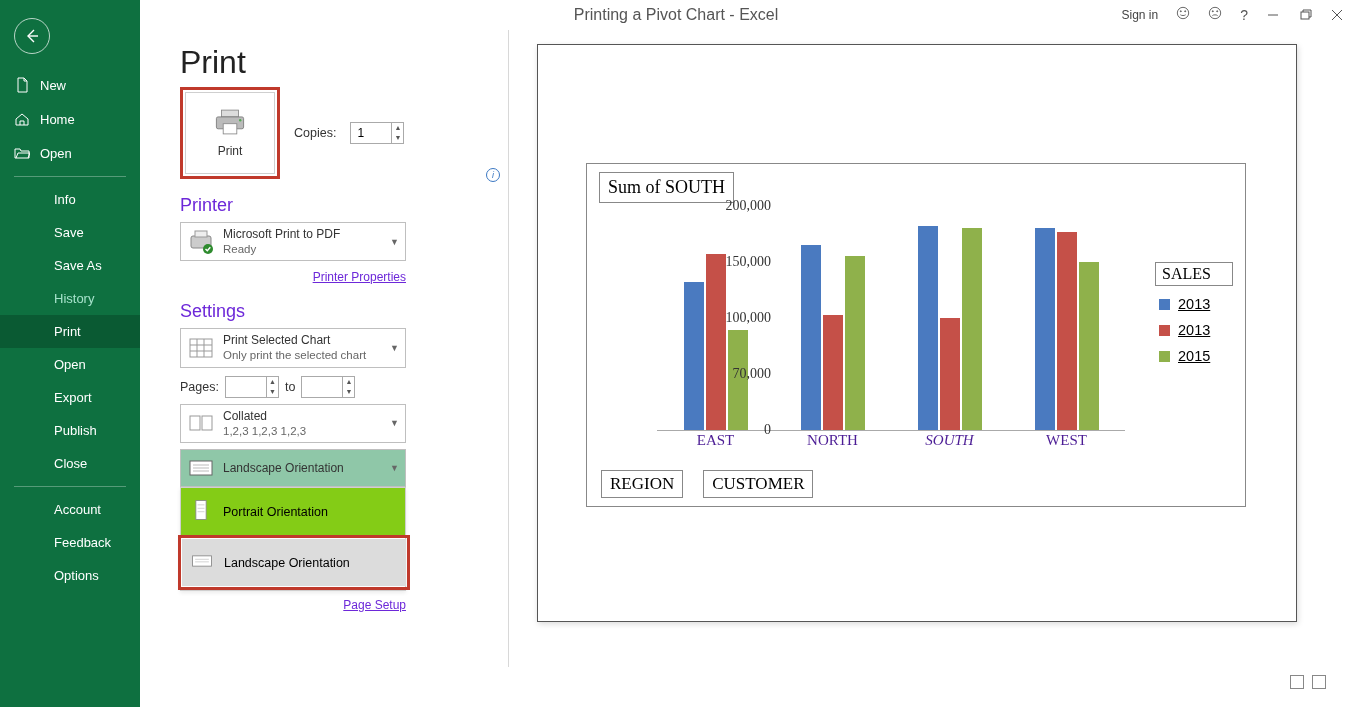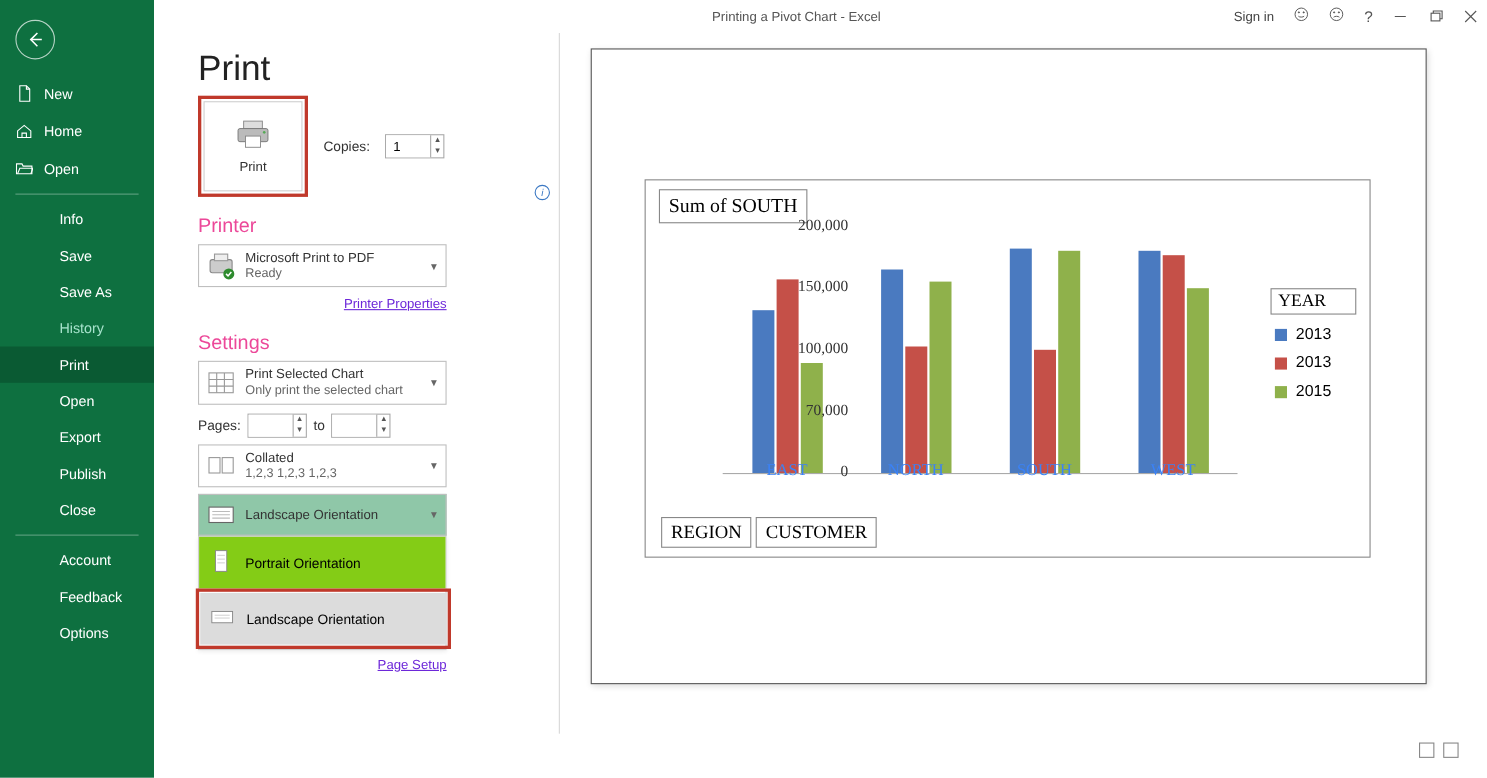--- a/index.html
+++ b/index.html
@@ -1,20 +1,20 @@
 <!DOCTYPE html>
 <html><head>
 <meta charset="utf-8">
 <style>
 * { box-sizing: border-box; margin: 0; padding: 0; font-family: "Segoe UI", Tahoma, sans-serif; }
 html, body { width: 1352px; height: 707px; background: #fff; overflow: hidden; }
 
 
 .titlebar { height: 30px; display: flex; align-items: center; position: relative; background: #fff; }
-.titlebar .title { position: absolute; left: 50%; transform: translateX(-50%); font-size: 12px; color: #555; margin-left: 48px; }
+.titlebar .title { position: absolute; left: 50%; transform: translateX(-50%); font-size: 16px; color: #555; }
 .titlebar .right { position: absolute; right: 8px; display: flex; align-items: center; gap: 18px; }
 .titlebar .right .signin { font-size: 12px; color: #444; }
 .titlebar .right svg, .titlebar .right .glyph { width: 14px; height: 14px; }
 .win-btn { width: 14px; height: 14px; display: inline-flex; align-items: center; justify-content: center; }
 
 
 .sidebar { position: absolute; left: 0; top: 0; bottom: 0; width: 140px; background: #0e7040; color: #fff; padding-top: 6px; }
 .sidebar .back { width: 36px; height: 36px; border: 1px solid rgba(255,255,255,0.7); border-radius: 50%; margin: 12px 0 14px 14px; display: flex; align-items: center; justify-content: center; }
 .sidebar ul { list-style: none; }
 .sidebar li { padding: 9px 12px 9px 18px; font-size: 13px; display: flex; align-items: center; gap: 10px; cursor: pointer; }
@@ -34,21 +34,21 @@
 .print-btn { width: 90px; height: 82px; border: 1px solid #cfcfcf; background: #fff; display: flex; flex-direction: column; align-items: center; justify-content: center; gap: 8px; cursor: pointer; }
 .print-btn svg { width: 34px; height: 28px; }
 .print-btn span { font-size: 12px; color: #333; }
 
 .copies-lbl { font-size: 12.5px; color: #333; }
 .spin { display: inline-flex; border: 1px solid #aaa; height: 22px; }
 .spin input { width: 40px; border: none; padding: 0 6px; font-size: 12px; outline: none; }
 .spin .arrows { width: 12px; display: flex; flex-direction: column; border-left: 1px solid #aaa; }
 .spin .arrows div { flex: 1; font-size: 7px; text-align: center; line-height: 9px; color: #555; cursor: pointer; }
 
-.sect-title { color: #ec4899; font-size: 18px; font-weight: 400; margin-top: 16px; }
+.sect-title { color: #6d28d9; font-size: 18px; font-weight: 400; margin-top: 16px; }
 
 .dropdown { border: 1px solid #bfbfbf; background: #fff; display: flex; align-items: center; padding: 4px 6px; gap: 8px; cursor: pointer; position: relative; margin-top: 6px; width: 226px; }
 .dropdown .dd-icon { width: 28px; height: 28px; display: flex; align-items: center; justify-content: center; flex-shrink: 0; }
 .dropdown .dd-text { display: flex; flex-direction: column; font-size: 12px; color: #333; line-height: 1.25; flex: 1; }
 .dropdown .dd-text .sub { color: #666; font-size: 11.5px; }
 .dropdown .caret { font-size: 9px; color: #666; margin-left: auto; }
 
 .link { color: #6d28d9; font-size: 12px; text-decoration: underline; cursor: pointer; }
 .link-row { text-align: right; margin-top: 6px; width: 226px; }
 
@@ -67,35 +67,35 @@
 
 
 .vdivider { width: 1px; background: #d8d8d8; margin: -14px 28px 28px 8px; }
 
 
 .preview-pane { flex: 1; position: relative; }
 .preview-page { position: absolute; left: 0; top: 0; width: 760px; height: 578px; border: 1px solid #555; background: #fff; box-shadow: 1px 2px 6px rgba(0,0,0,0.15); }
 
 .chart { position: absolute; left: 48px; top: 118px; width: 660px; height: 344px; border: 0.5px solid #888; }
 .chart-title-box { position: absolute; left: 12px; top: 8px; border: 0.5px solid #888; padding: 4px 8px; font-size: 18px; font-family: Georgia, serif; }
-.axis-label-bottom { position: absolute; bottom: 8px; display: flex; gap: 4px; left: 14px; }
+.axis-label-bottom { position: absolute; bottom: 8px; display: flex; gap: 20px; left: 14px; }
 .axis-box { border: 0.5px solid #888; padding: 3px 8px; font-size: 17px; font-family: Georgia, serif; }
 
 .plot { position: absolute; left: 70px; top: 42px; width: 468px; height: 224px; }
 .ytick { position: absolute; right: 474px; font-size: 14px; font-family: Georgia, serif; color: #333; transform: translateY(-50%); }
 .xaxis { position: absolute; left: 70px; top: 266px; width: 468px; border-top: 1px solid #aaa; }
-.xtick { position: absolute; top: 256px; font-size: 15px; font-family: Georgia, serif; color: #3b82f6; transform: translateX(-50%); }
+.xtick { position: absolute; top: 268px; font-size: 15px; font-family: Georgia, serif; color: #4c1d95; transform: translateX(-50%); }
 .bar { position: absolute; bottom: 0; width: 20px; }
 .c2013 { background: #4a7ac0; }
 .c2014 { background: #c55048; }
 .c2015 { background: #8fb14b; }
 
 .legend { position: absolute; right: 12px; top: 98px; width: 78px; }
 .legend-title { border: 0.5px solid #888; padding: 2px 6px; font-size: 16px; font-family: Georgia, serif; margin-bottom: 10px; }
-.legend-item { display: flex; align-items: center; gap: 8px; font-size: 14.5px; font-family: Georgia, serif; margin: 8px 0 10px 4px; }
+.legend-item { display: flex; align-items: center; gap: 8px; font-size: 14.5px; font-family: Georgia, serif; margin: 8px 0 10px 4px; text-decoration: underline; }
 .legend-sw { width: 11px; height: 11px; }
 
 
 .status-icons { position: absolute; right: 4px; bottom: 6px; display: flex; gap: 8px; }
 .status-icons div { width: 14px; height: 14px; border: 1px solid #888; }
 
 </style>
 </head>
 <body>
 
@@ -389,26 +389,26 @@
         <div id="yticks">
             <div class="ytick" style="top: 266px;">0</div>
             <div class="ytick" style="top: 210px;">70,000</div>
             <div class="ytick" style="top: 154px;">100,000</div>
             <div class="ytick" style="top: 98px;">150,000</div>
             <div class="ytick" style="top: 42px;">200,000</div>
           </div>
         <div id="xticks">
             <div class="xtick" style="left: 128.5px;">EAST</div>
             <div class="xtick" style="left: 245.5px;">NORTH</div>
-            <div class="xtick" style="left: 362.5px;">SOUTH</div>
+            <div class="xtick" style="left: 362.5px; font-style: italic;">SOUTH</div>
             <div class="xtick" style="left: 479.5px;">WEST</div>
           </div>
 
         <div class="legend">
-          <div class="legend-title">YEAR</div>
+          <div class="legend-title">SALES</div>
           <div id="legend-items">
               <div class="legend-item">
                 <span class="legend-sw c2013"></span>
                 <span>2013</span>
               </div>
               <div class="legend-item">
                 <span class="legend-sw c2014"></span>
                 <span>2013</span>
               </div>
               <div class="legend-item">

